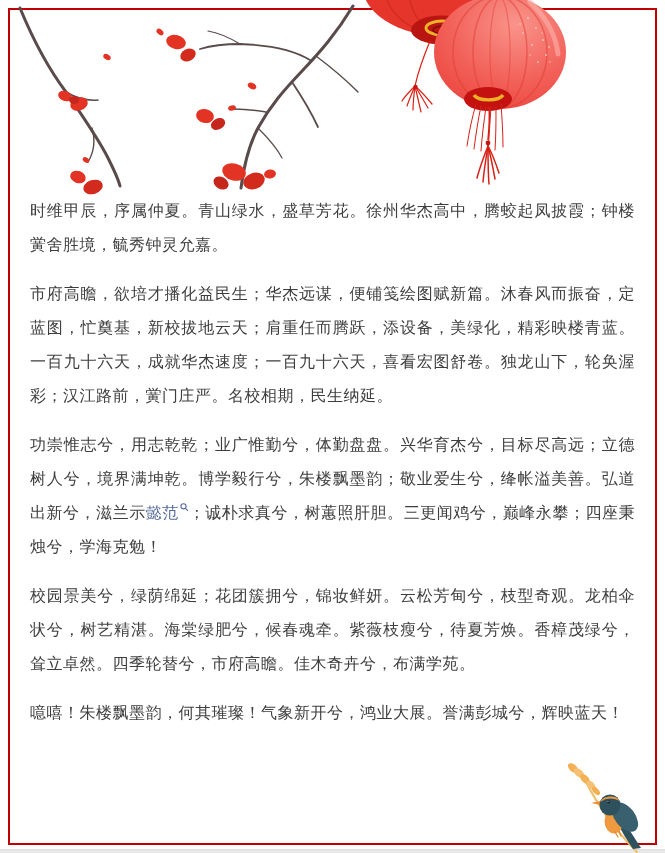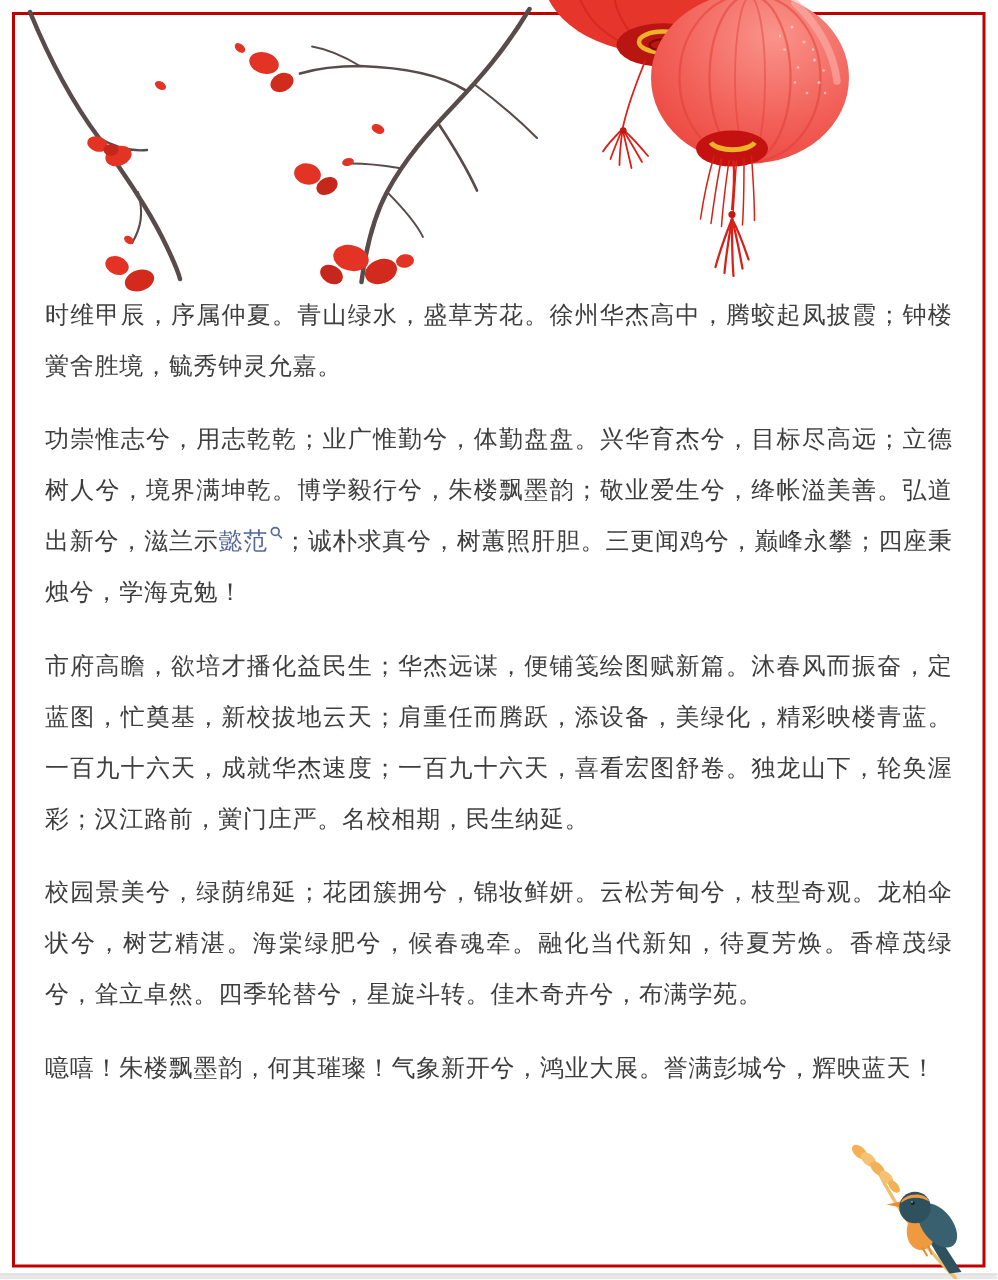--- a/index.html
+++ b/index.html
@@ -160,24 +160,24 @@
       <circle cx="45" cy="45" r="10.5" fill="#2f515d"></circle>
       <path d="M35.5,42 C37,35.5 52,34 54.5,41 C49,37.5 41,37.5 35.5,42 Z" fill="#f09a40"></path>
       <circle cx="43.5" cy="42" r="1.4" fill="#10232b"></circle>
       <circle cx="43" cy="41.4" r="0.5" fill="#ffffff"></circle>
       <path d="M50,72 L53,77 M54,71 L56,76" stroke="#e08a30" stroke-width="1.3" fill="none" stroke-linecap="round"></path>
     </g>
   </svg>
 
   <div class="article">
     <p>时维甲辰，序属仲夏。青山绿水，盛草芳花。徐州华杰高中，腾蛟起凤披霞；钟楼黉舍胜境，毓秀钟灵允嘉。</p>
+    <p>市府高瞻，欲培才播化益民生；华杰远谋，便铺笺绘图赋新篇。沐春风而振奋，定蓝图，忙奠基，新校拔地云天；肩重任而腾跃，添设备，美绿化，精彩映楼青蓝。一百九十六天，成就华杰速度；一百九十六天，喜看宏图舒卷。独龙山下，轮奂渥彩；汉江路前，黉门庄严。名校相期，民生纳延。</p>
     <p><span>功崇惟志兮，用志乾乾；业广惟勤兮，体勤盘盘。兴华育杰兮，目标尽高远；立德树人兮，境界满坤乾。博学毅行兮，朱楼飘墨韵；敬业爱生兮，绛帐溢美善。弘道出新兮，滋兰示</span><a class="entity-link"><span>懿范</span><sup class="link-sup"><svg width="9" height="10" viewBox="0 0 9 10">
               <circle cx="3.5" cy="4.3" r="2.6" fill="none" stroke="#54689b" stroke-width="1.1"></circle>
               <line x1="5.4" y1="6.3" x2="7.9" y2="8.9" stroke="#54689b" stroke-width="1.1"></line>
             </svg></sup></a><span>；诚朴求真兮，树蕙照肝胆。三更闻鸡兮，巅峰永攀；四座秉烛兮，学海克勉！</span></p>
-    <p>市府高瞻，欲培才播化益民生；华杰远谋，便铺笺绘图赋新篇。沐春风而振奋，定蓝图，忙奠基，新校拔地云天；肩重任而腾跃，添设备，美绿化，精彩映楼青蓝。一百九十六天，成就华杰速度；一百九十六天，喜看宏图舒卷。独龙山下，轮奂渥彩；汉江路前，黉门庄严。名校相期，民生纳延。</p>
-    <p>校园景美兮，绿荫绵延；花团簇拥兮，锦妆鲜妍。云松芳甸兮，枝型奇观。龙柏伞状兮，树艺精湛。海棠绿肥兮，候春魂牵。融化当代新知，待夏芳焕。香樟茂绿兮，耸立卓然。四季轮替兮，星旋斗转。佳木奇卉兮，布满学苑。</p>
+    <p>校园景美兮，绿荫绵延；花团簇拥兮，锦妆鲜妍。云松芳甸兮，枝型奇观。龙柏伞状兮，树艺精湛。海棠绿肥兮，候春魂牵。紫薇枝瘦兮，待夏芳焕。香樟茂绿兮，耸立卓然。四季轮替兮，市府高瞻。佳木奇卉兮，布满学苑。</p>
     <p>噫嘻！朱楼飘墨韵，何其璀璨！气象新开兮，鸿业大展。誉满彭城兮，辉映蓝天！</p>
   </div>
 
   <div class="bottom-strip"></div>
 
 </div>
 
 </body></html>

